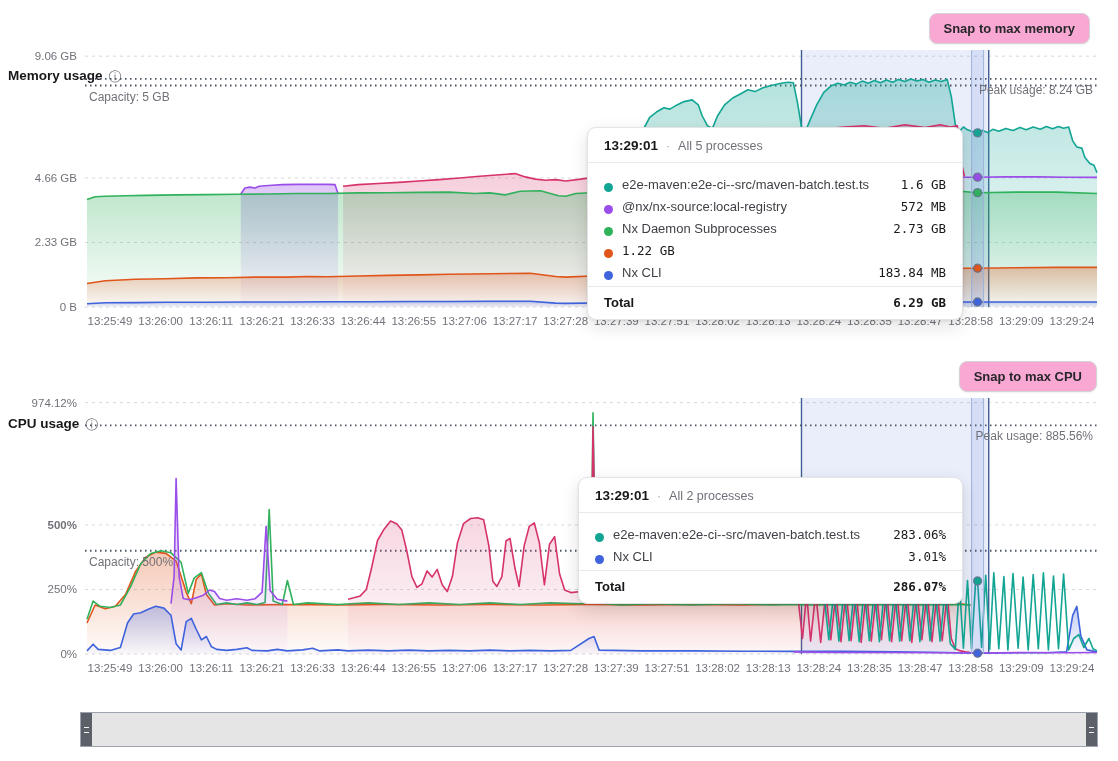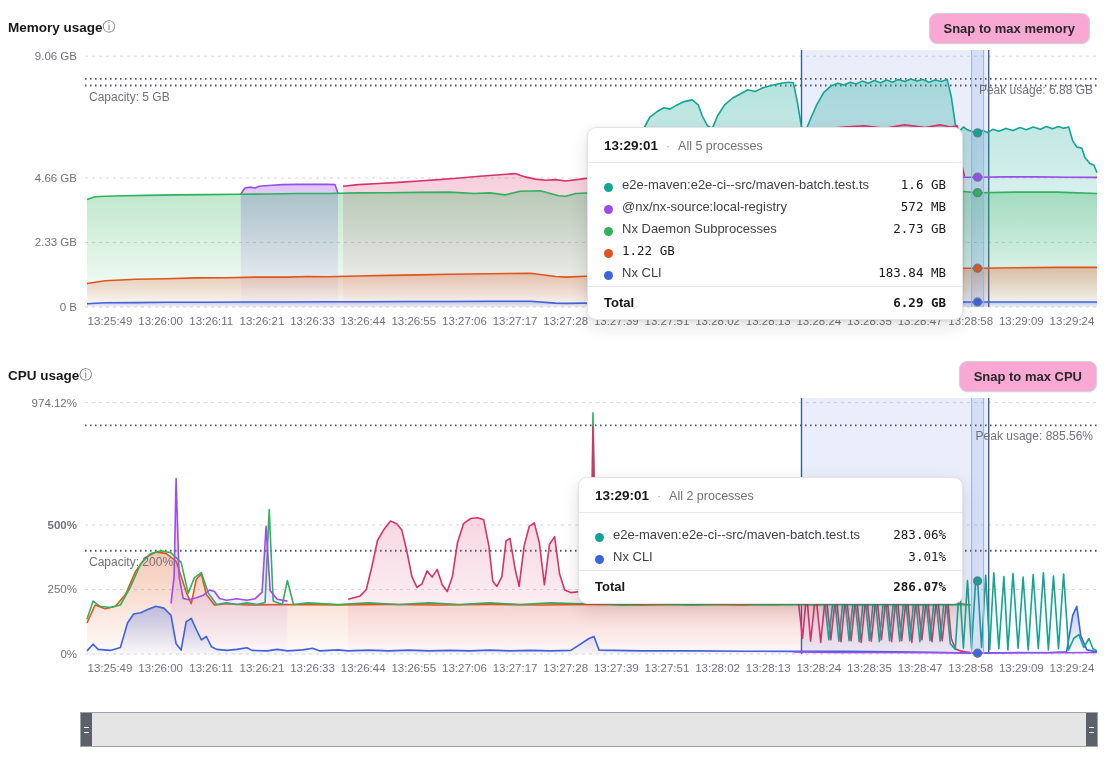--- a/index.html
+++ b/index.html
@@ -1,21 +1,21 @@
 <!DOCTYPE html>
 <html><head>
 <meta charset="utf-8">
 <style>
   * { margin:0; padding:0; box-sizing:border-box; }
   html,body { background:#ffffff; }
   body { font-family:"Liberation Sans", sans-serif; color:#18181b; }
   #canvas { position:relative; width:1118px; height:761px; background:#fff; overflow:hidden; }
 
-  .section-title { position:absolute; display:flex; align-items:flex-start; gap:0;
-    font-size:13.5px; font-weight:700; color:#18181b; }
+  .section-title { position:absolute; display:flex; align-items:flex-end; gap:6px;
+    font-size:13.5px; font-weight:700; color:#18181b;margin-top:48px; }
   .info-glyph { color:#71717a; font-size:13px; font-weight:400; line-height:1; }
 
   .snap-btn { position:absolute; background:#f9a8d4; border:1px solid #d4d4d8; border-radius:8px;
     padding:7px 14px; font-family:"Liberation Sans",sans-serif; font-size:13px; font-weight:600;
     color:#27272a; box-shadow:0 1px 2px rgba(0,0,0,.06); cursor:pointer; }
 
   .chart-area { position:absolute; }
   .chart-area svg { display:block; overflow:visible; }
 
   .ylabel { position:absolute; right:100%; margin-right:8px; transform:translateY(-50%);
@@ -134,21 +134,21 @@
       <span class="xlabel" style="left: 581.947px;">13:27:51</span>
       <span class="xlabel" style="left: 632.579px;">13:28:02</span>
       <span class="xlabel" style="left: 683.211px;">13:28:13</span>
       <span class="xlabel" style="left: 733.842px;">13:28:24</span>
       <span class="xlabel" style="left: 784.474px;">13:28:35</span>
       <span class="xlabel" style="left: 835.105px;">13:28:47</span>
       <span class="xlabel" style="left: 885.737px;">13:28:58</span>
       <span class="xlabel" style="left: 936.368px;">13:29:09</span>
       <span class="xlabel" style="left: 987px;">13:29:24</span>
       <span class="limit-label" style="left: 4px; top: 39.5199px;">Capacity: 5 GB</span>
-      <span class="limit-label" style="right: 4px; top: 32.8755px;">Peak usage: 6.88 GB</span>
+      <span class="limit-label" style="right: 4px; top: 32.8755px;">Peak usage: 8.24 GB</span>
     </div>
 
   <div class="tooltip" style="left:587px; top:127px; width:376px;">
     <div class="tt-head">
       <span class="tt-time">13:29:01</span>
       <span class="tt-sep">·</span>
       <span class="tt-sub">All 5 processes</span>
     </div>
     <div class="tt-rows">
         <div class="tt-row">
@@ -251,21 +251,21 @@
       <span class="xlabel" style="left: 531.316px;">13:27:39</span>
       <span class="xlabel" style="left: 581.947px;">13:27:51</span>
       <span class="xlabel" style="left: 632.579px;">13:28:02</span>
       <span class="xlabel" style="left: 683.211px;">13:28:13</span>
       <span class="xlabel" style="left: 733.842px;">13:28:24</span>
       <span class="xlabel" style="left: 784.474px;">13:28:35</span>
       <span class="xlabel" style="left: 835.105px;">13:28:47</span>
       <span class="xlabel" style="left: 885.737px;">13:28:58</span>
       <span class="xlabel" style="left: 936.368px;">13:29:09</span>
       <span class="xlabel" style="left: 987px;">13:29:24</span>
-      <span class="limit-label" style="left: 4px; top: 156.774px;">Capacity: 200%</span>
+      <span class="limit-label" style="left: 4px; top: 156.774px;">Capacity: 500%</span>
       <span class="limit-label" style="right: 4px; top: 31.4684px;">Peak usage: 885.56%</span>
     </div>
 
   <div class="tooltip" style="left:578px; top:477px; width:385px;">
     <div class="tt-head">
       <span class="tt-time">13:29:01</span>
       <span class="tt-sep">·</span>
       <span class="tt-sub">All 2 processes</span>
     </div>
     <div class="tt-rows">

